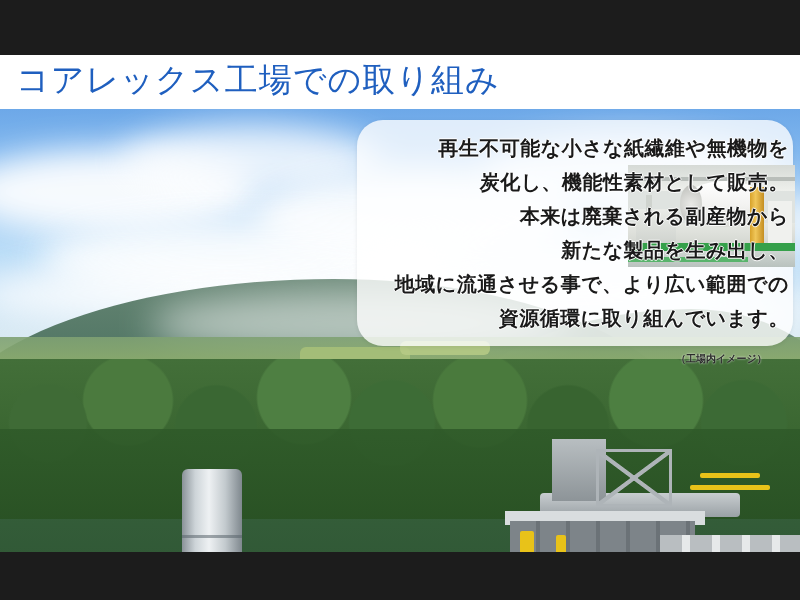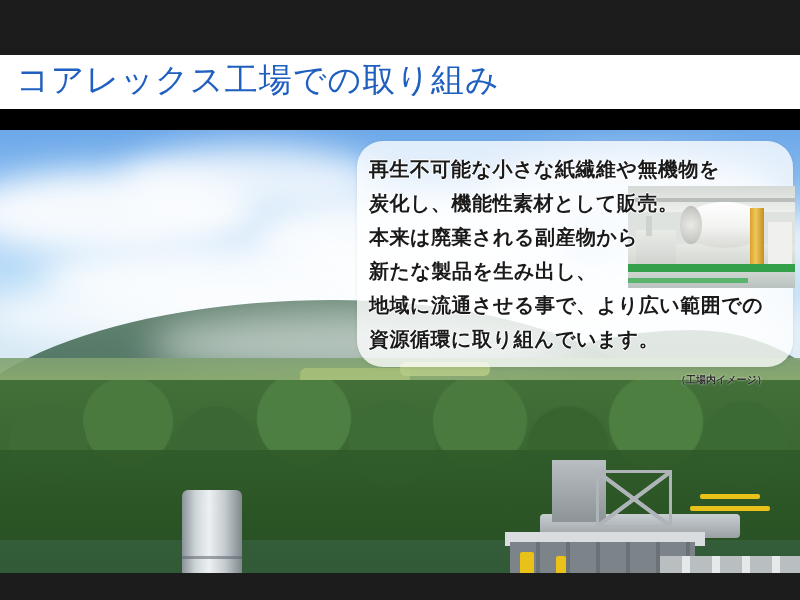--- a/index.html
+++ b/index.html
@@ -11,21 +11,22 @@
     width: 800px;
     height: 600px;
     overflow: hidden;
     font-family: "Liberation Sans", "DejaVu Sans", sans-serif;
   }
 
   .slide-frame {
     position: relative;
     width: 800px;
     height: 472px;
-    background: #000000;
+    background: #fca5a5;
+    text-align: right;
   }
 
   
   .letterbox-top {
     position: absolute;
     left: 0; top: 0;
     width: 800px; height: 55px;
     background: #1c1c1c;
   }
   
@@ -56,21 +57,20 @@
     font-family: "DejaVu Sans", "Liberation Sans", sans-serif;
   }
 
   
   .photo-stage {
     position: absolute;
     left: 0; top: 109px;
     width: 800px; height: 443px;
     overflow: hidden;
     background: #8fc0ef;
-    margin-top: 21px;
   }
 
   
   .sky {
     position: absolute;
     left: 0; top: 0;
     width: 800px; height: 300px;
     background: linear-gradient(to bottom,
         #6da8e8 0%,
         #7fb6ee 14%,

